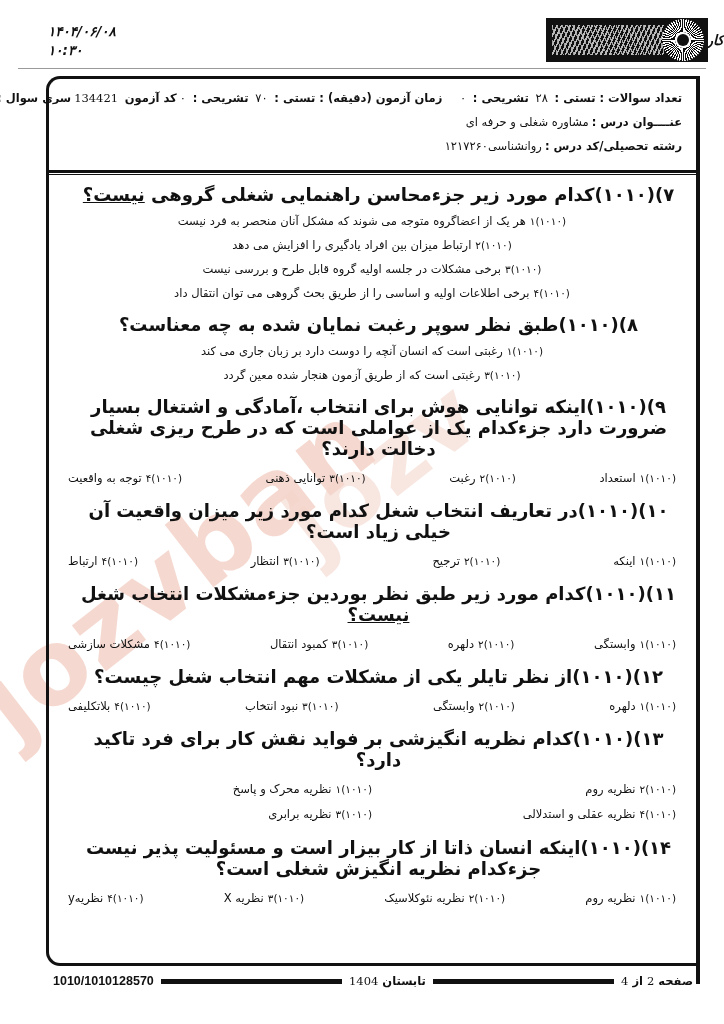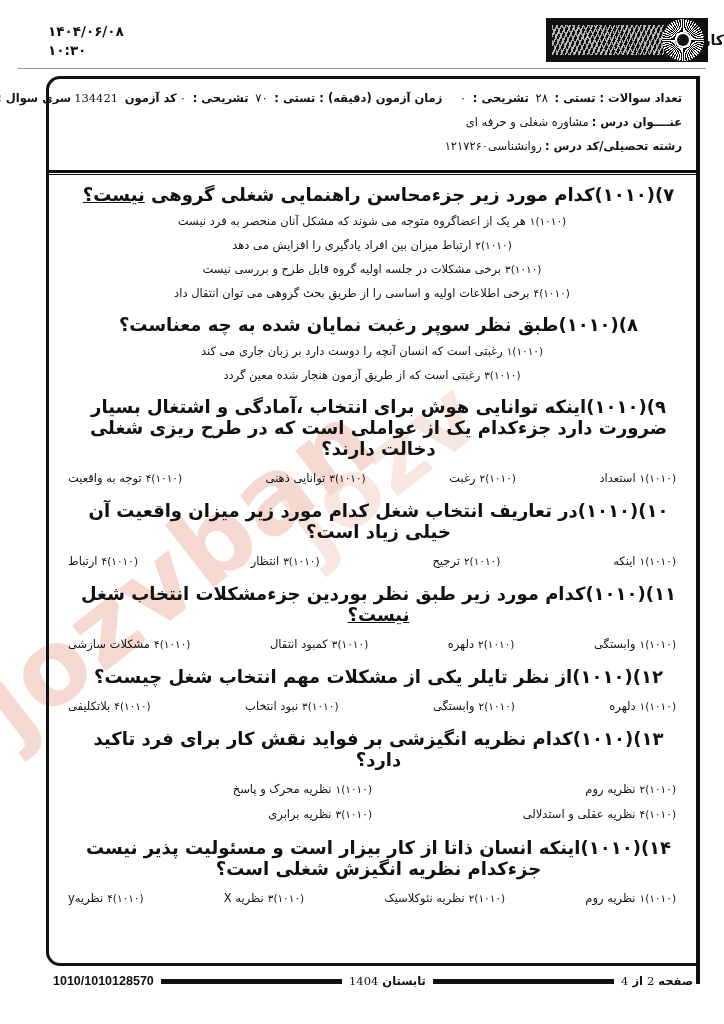--- a/index.html
+++ b/index.html
@@ -52,20 +52,21 @@
     color: #f4d6cc;
     opacity: .6;
   }
 
   
   #top-header {
     position: absolute;
     top: 0; left: 0; right: 0;
     height: 72px;
     z-index: 3;
+    font-style: italic;
   }
   #datetime-block {
     position: absolute;
     right: 0; left: auto;
     top: 22px;
     left: 48px;
     text-align: left;
     direction: rtl;
     font-weight: 700;
     font-size: 13.5px;

